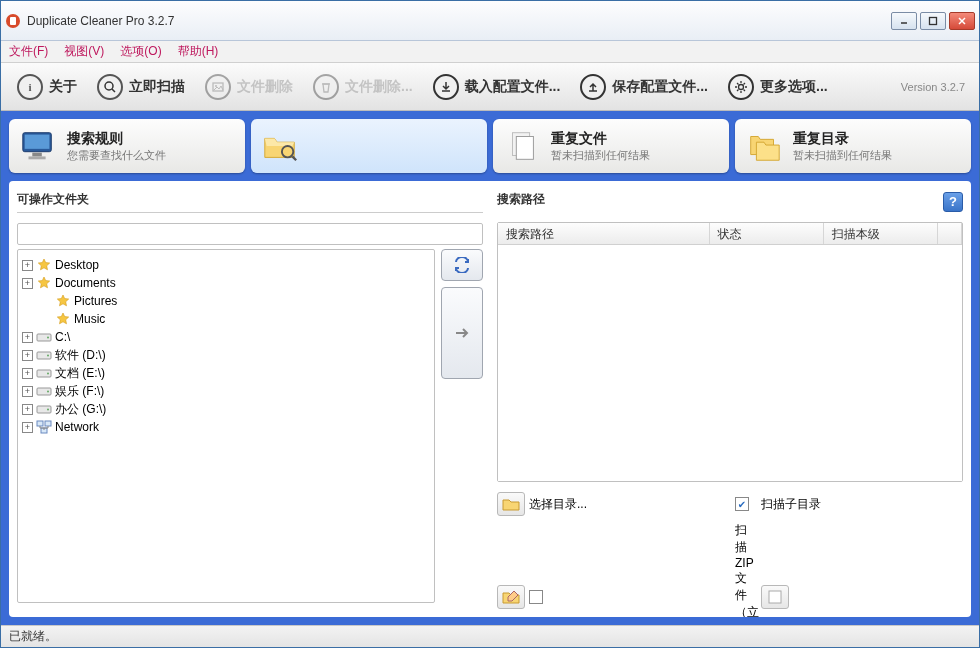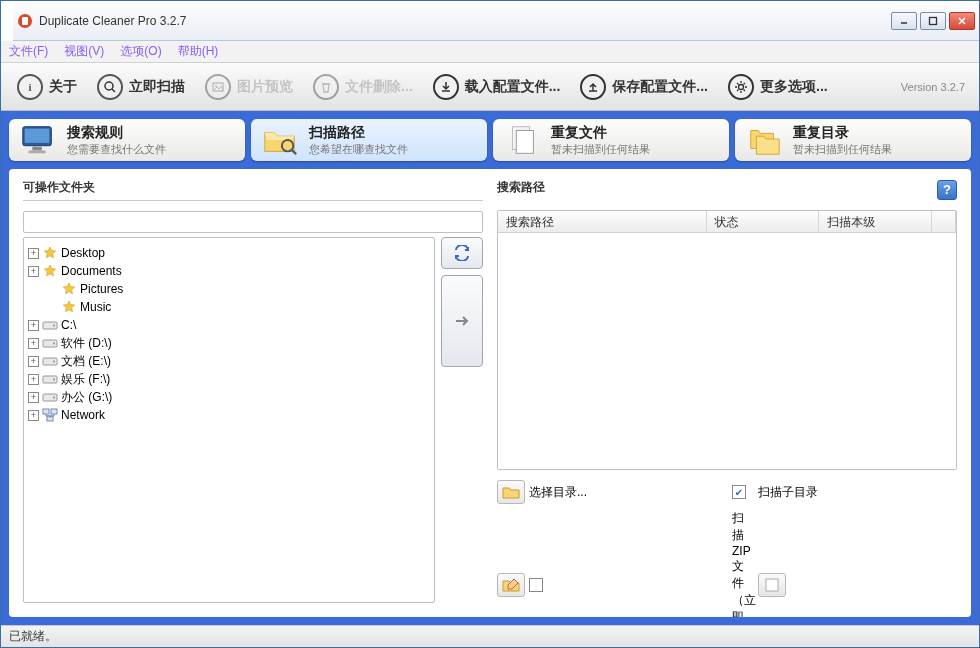--- a/index.html
+++ b/index.html
@@ -1,53 +1,53 @@
 <!DOCTYPE html>
 <html><head>
 <meta charset="utf-8">
 <style>
 * { box-sizing: border-box; margin: 0; padding: 0; }
 body { font-family: "Microsoft YaHei", Tahoma, Arial, sans-serif; font-size: 12px; background: #fff; overflow: hidden; }
 .window { width: 980px; height: 648px; border: 1px solid #3a6ea5; display: flex; flex-direction: column; }
 
 
-.titlebar { height: 40px; background: linear-gradient(#fdfdfe,#e9eef5); border-bottom: 1px solid #b8c6d9; display: flex; align-items: center; padding: 16px 4px; margin-left: 12px; }
+.titlebar { height: 40px; background: linear-gradient(#fdfdfe,#e9eef5); border-bottom: 1px solid #b8c6d9; display: flex; align-items: center; padding: 16px 4px; }
 .title-icon { width:16px; height:16px; margin-right:6px; display:inline-flex;align-items:center;justify-content:center;}
 .title-text { flex:1; font-size:12px; color:#333;}
 .win-btns { display:flex; gap:3px;}
 .win-btn { width:26px; height:18px; border:1px solid #7a8ca5; border-radius:2px; background:linear-gradient(#f6f9fc,#d6e2ef); display:flex; align-items:center; justify-content:center; cursor:pointer;}
 .win-close { background:linear-gradient(#f48a7a,#d54a39); border-color:#a63a2a;}
 .win-btn svg{width:10px;height:10px;}
 
 
 .menubar { height: 22px; background:#f2f2f2; display:flex; align-items:center; padding:0 8px; gap:16px; border-bottom:1px solid #d0d0d0;}
-.menu-item { color:#8b5cf6; cursor:pointer;}
+.menu-item { color:#be185d; cursor:pointer;}
 
 
 .toolbar { height: 48px; background:linear-gradient(#fbfbfb,#e3e3e3); border-bottom:1px solid #bcbcbc; display:flex; align-items:center; padding:0 6px;}
 .tool-btn { display:flex; align-items:center; gap:6px; padding:4px 8px; margin:0 2px; cursor:pointer; border-radius:3px;}
 .tool-icon { width:26px; height:26px; border:2px solid #555; border-radius:50%; display:flex; align-items:center; justify-content:center; background:#f0f0f0;}
 .tool-icon.dark{border-color:#333;}
 .tool-label { font-weight:bold; font-size:14px; color:#333;}
 .toolbar-spacer{flex:1;}
 .version{color:#888; font-size:11px; margin-right:8px;}
 
 
 .workspace { flex:1; background:#3b6bd6; padding:8px; display:flex; flex-direction:column; overflow:hidden;}
 
 
 .tabs { display:flex; gap:6px; margin-bottom:8px;}
-.tab { flex:1; height:42px; background:linear-gradient(#fdfdfd,#e8e8e6); border-radius:6px; display:flex; align-items:center; padding:0 10px; cursor:pointer; box-shadow:0 1px 2px rgba(0,0,0,0.3);}
+.tab { flex:1; height:54px; background:linear-gradient(#fdfdfd,#e8e8e6); border-radius:6px; display:flex; align-items:center; padding:0 10px; cursor:pointer; box-shadow:0 1px 2px rgba(0,0,0,0.3);}
 .tab.active{background:linear-gradient(#eaf3fe,#cfe4fb);}
 .tab-icon{width:38px;height:38px;margin-right:10px;display:flex;align-items:center;justify-content:center;}
 .tab-title{font-weight:bold;font-size:14px;color:#222;}
 .tab-sub{font-size:11px;color:#777;}
 
 
-.content { flex:1; background:#fff; border-radius:4px; padding:10px 14px 14px; display:flex; gap:14px; overflow:hidden;}
+.content { flex:1; background:#fff; border-radius:4px; padding:10px 8px 14px; display:flex; gap:14px; overflow:hidden;}
 .panel { flex:1; display:flex; flex-direction:column;}
 .panel-header { font-size:12px; color:#333; font-weight:bold; margin-bottom:4px;}
 .panel-sep{height:1px;background:#ccc;margin-bottom:10px;}
 .path-input{height:22px; border:1px solid #c0c0c0; border-radius:2px; margin-bottom:4px; background:#fff;}
 .tree-container{display:flex; gap:6px; flex:1;}
 .tree{flex:1; border:1px solid #c0c0c0; border-radius:2px; padding:6px 4px; overflow:auto; background:#fff;}
 .tree-side{width:42px; display:flex; flex-direction:column; gap:6px;}
 .side-btn{height:32px; border:1px solid #a0a6b0; border-radius:4px; background:linear-gradient(#fafbfd,#e4e8ee); display:flex;align-items:center;justify-content:center; cursor:pointer;}
 .side-btn.tall{height:92px;}
 .tree-row{display:flex;align-items:center;height:18px; gap:3px;}
@@ -131,21 +131,21 @@
       <span class="tool-label">立即扫描</span>
     </div>
     <div class="tool-btn" style="opacity:0.5">
       <span class="tool-icon">
           <svg width="14" height="14" viewBox="0 0 14 14">
             <rect x="2" y="3" width="10" height="8" fill="none" stroke="#888" stroke-width="1.3"></rect>
             <circle cx="5" cy="6" r="1" fill="#888"></circle>
             <path d="M3 10 L6 7 L8 9 L10 6 L12 10" fill="none" stroke="#888"></path>
           </svg>
         </span>
-      <span class="tool-label" style="color:#999">图片预览</span>
+      <span class="tool-label" style="color:#999">文件删除</span>
     </div>
     <div class="tool-btn" style="opacity:0.5">
       <span class="tool-icon">
           <svg width="14" height="14" viewBox="0 0 14 14">
             <path d="M4 4 h6 l-1 8 h-4 z" fill="none" stroke="#888" stroke-width="1.3"></path>
             <line x1="3" y1="4" x2="11" y2="4" stroke="#888" stroke-width="1.3"></line>
           </svg>
         </span>
       <span class="tool-label" style="color:#999">文件删除...</span>
     </div>
@@ -206,24 +206,20 @@
       </div>
       <div class="tab active">
         <div class="tab-icon">
             <svg viewBox="0 0 40 40">
               <path d="M4 12 h10 l3 4 h18 v16 h-31 z" fill="#f8d573" stroke="#d4a633"></path>
               <path d="M4 12 h10 l3 4 h18 l-2 4 h-27 z" fill="#fce8a8"></path>
               <circle cx="28" cy="26" r="6" fill="none" stroke="#555" stroke-width="2"></circle>
               <line x1="33" y1="31" x2="37" y2="35" stroke="#555" stroke-width="2.5"></line>
             </svg>
           </div>
-        <div>
-            <div class="tab-title">扫描路径</div>
-            <div class="tab-sub">您希望在哪查找文件</div>
-          </div>
       </div>
       <div class="tab">
         <div class="tab-icon">
             <svg viewBox="0 0 40 40">
               <rect x="10" y="6" width="18" height="24" fill="#f2f2f2" stroke="#bbb"></rect>
               <rect x="14" y="10" width="18" height="24" fill="#fff" stroke="#999"></rect>
             </svg>
           </div>
         <div>
             <div class="tab-title">重复文件</div>

